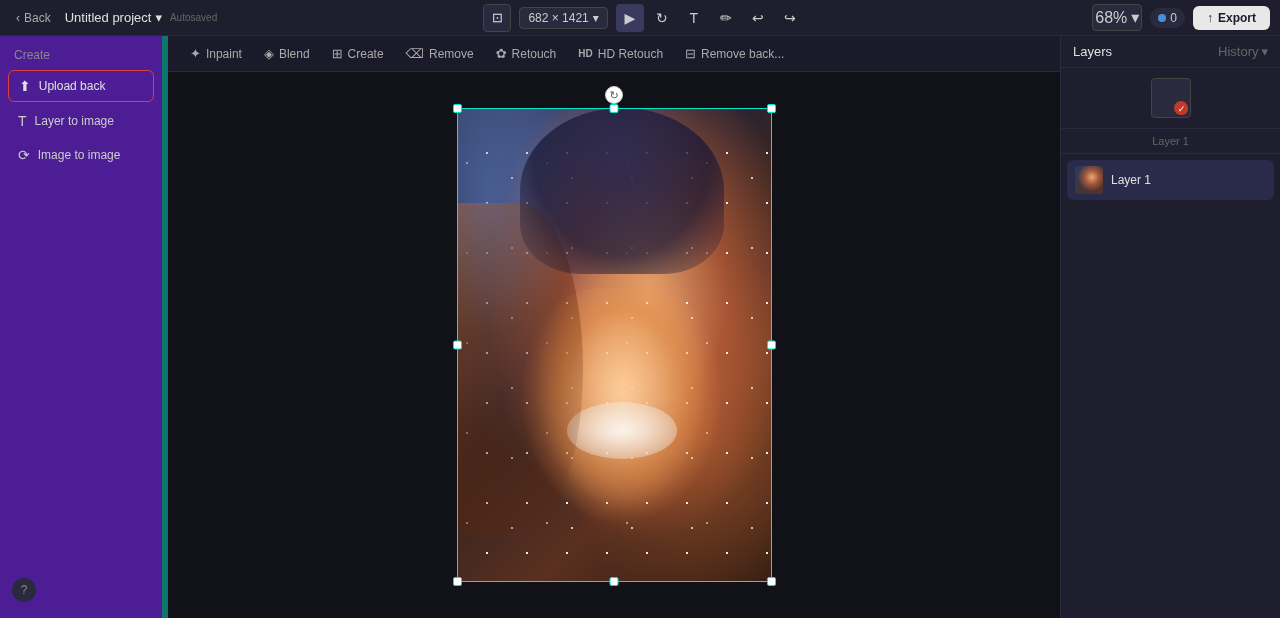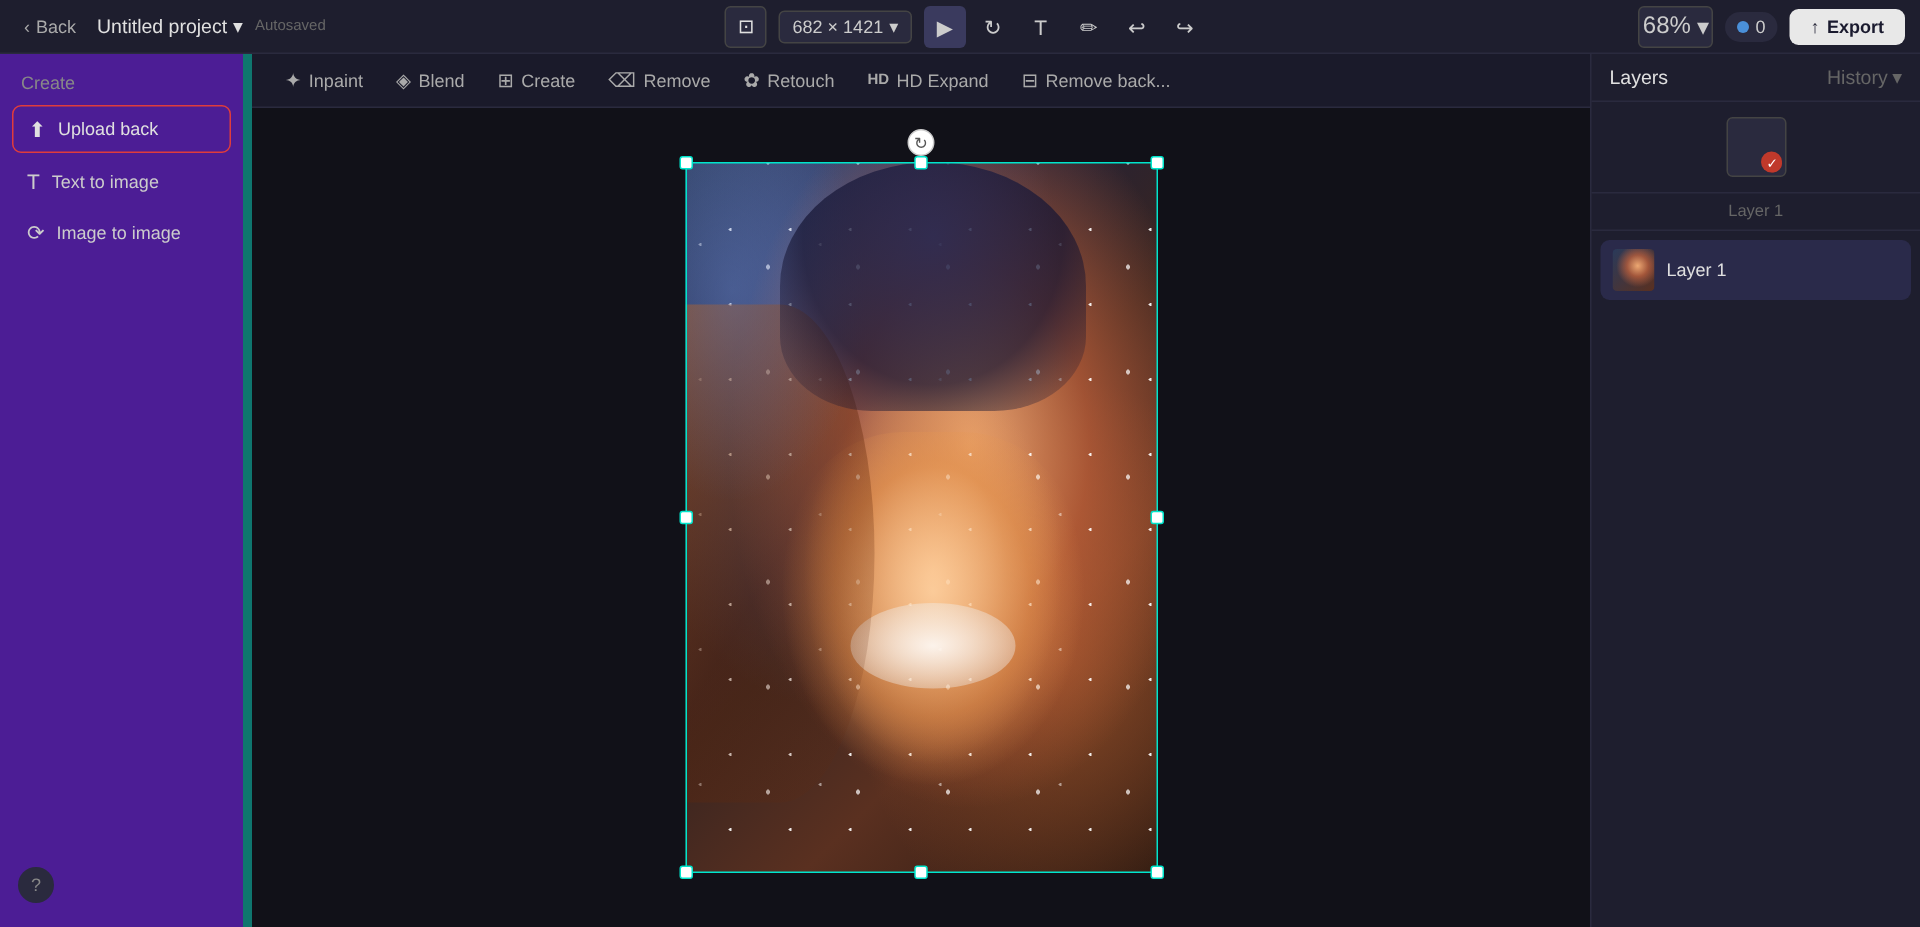--- a/index.html
+++ b/index.html
@@ -518,21 +518,21 @@
   <div class="left-sidebar">
     <div class="sidebar-section-title">Create</div>
 
     <div class="sidebar-item active">
       <span class="sidebar-item-icon">⬆</span>
       <span>Upload back</span>
     </div>
 
     <div class="sidebar-item">
       <span class="sidebar-item-icon">T</span>
-      <span>Text to image</span>
+      <span>Layer to image</span>
     </div>
 
     <div class="sidebar-item">
       <span class="sidebar-item-icon">⟳</span>
       <span>Image to image</span>
     </div>
 
     <div class="sidebar-bottom">
       <div class="help-icon">
         <span>?</span>
@@ -558,21 +558,21 @@
       <div class="canvas-tool">
         <span class="canvas-tool-icon">⌫</span>
         <span>Remove</span>
       </div>
       <div class="canvas-tool">
         <span class="canvas-tool-icon">✿</span>
         <span>Retouch</span>
       </div>
       <div class="canvas-tool">
         <span class="canvas-tool-icon" style="font-size:10px;font-weight:bold;">HD</span>
-        <span>HD Expand</span>
+        <span>HD Retouch</span>
       </div>
       <div class="canvas-tool">
         <span class="canvas-tool-icon">⊟</span>
         <span>Remove back...</span>
       </div>
     </div>
 
     <div class="canvas-viewport">
       <div class="image-container">
 

